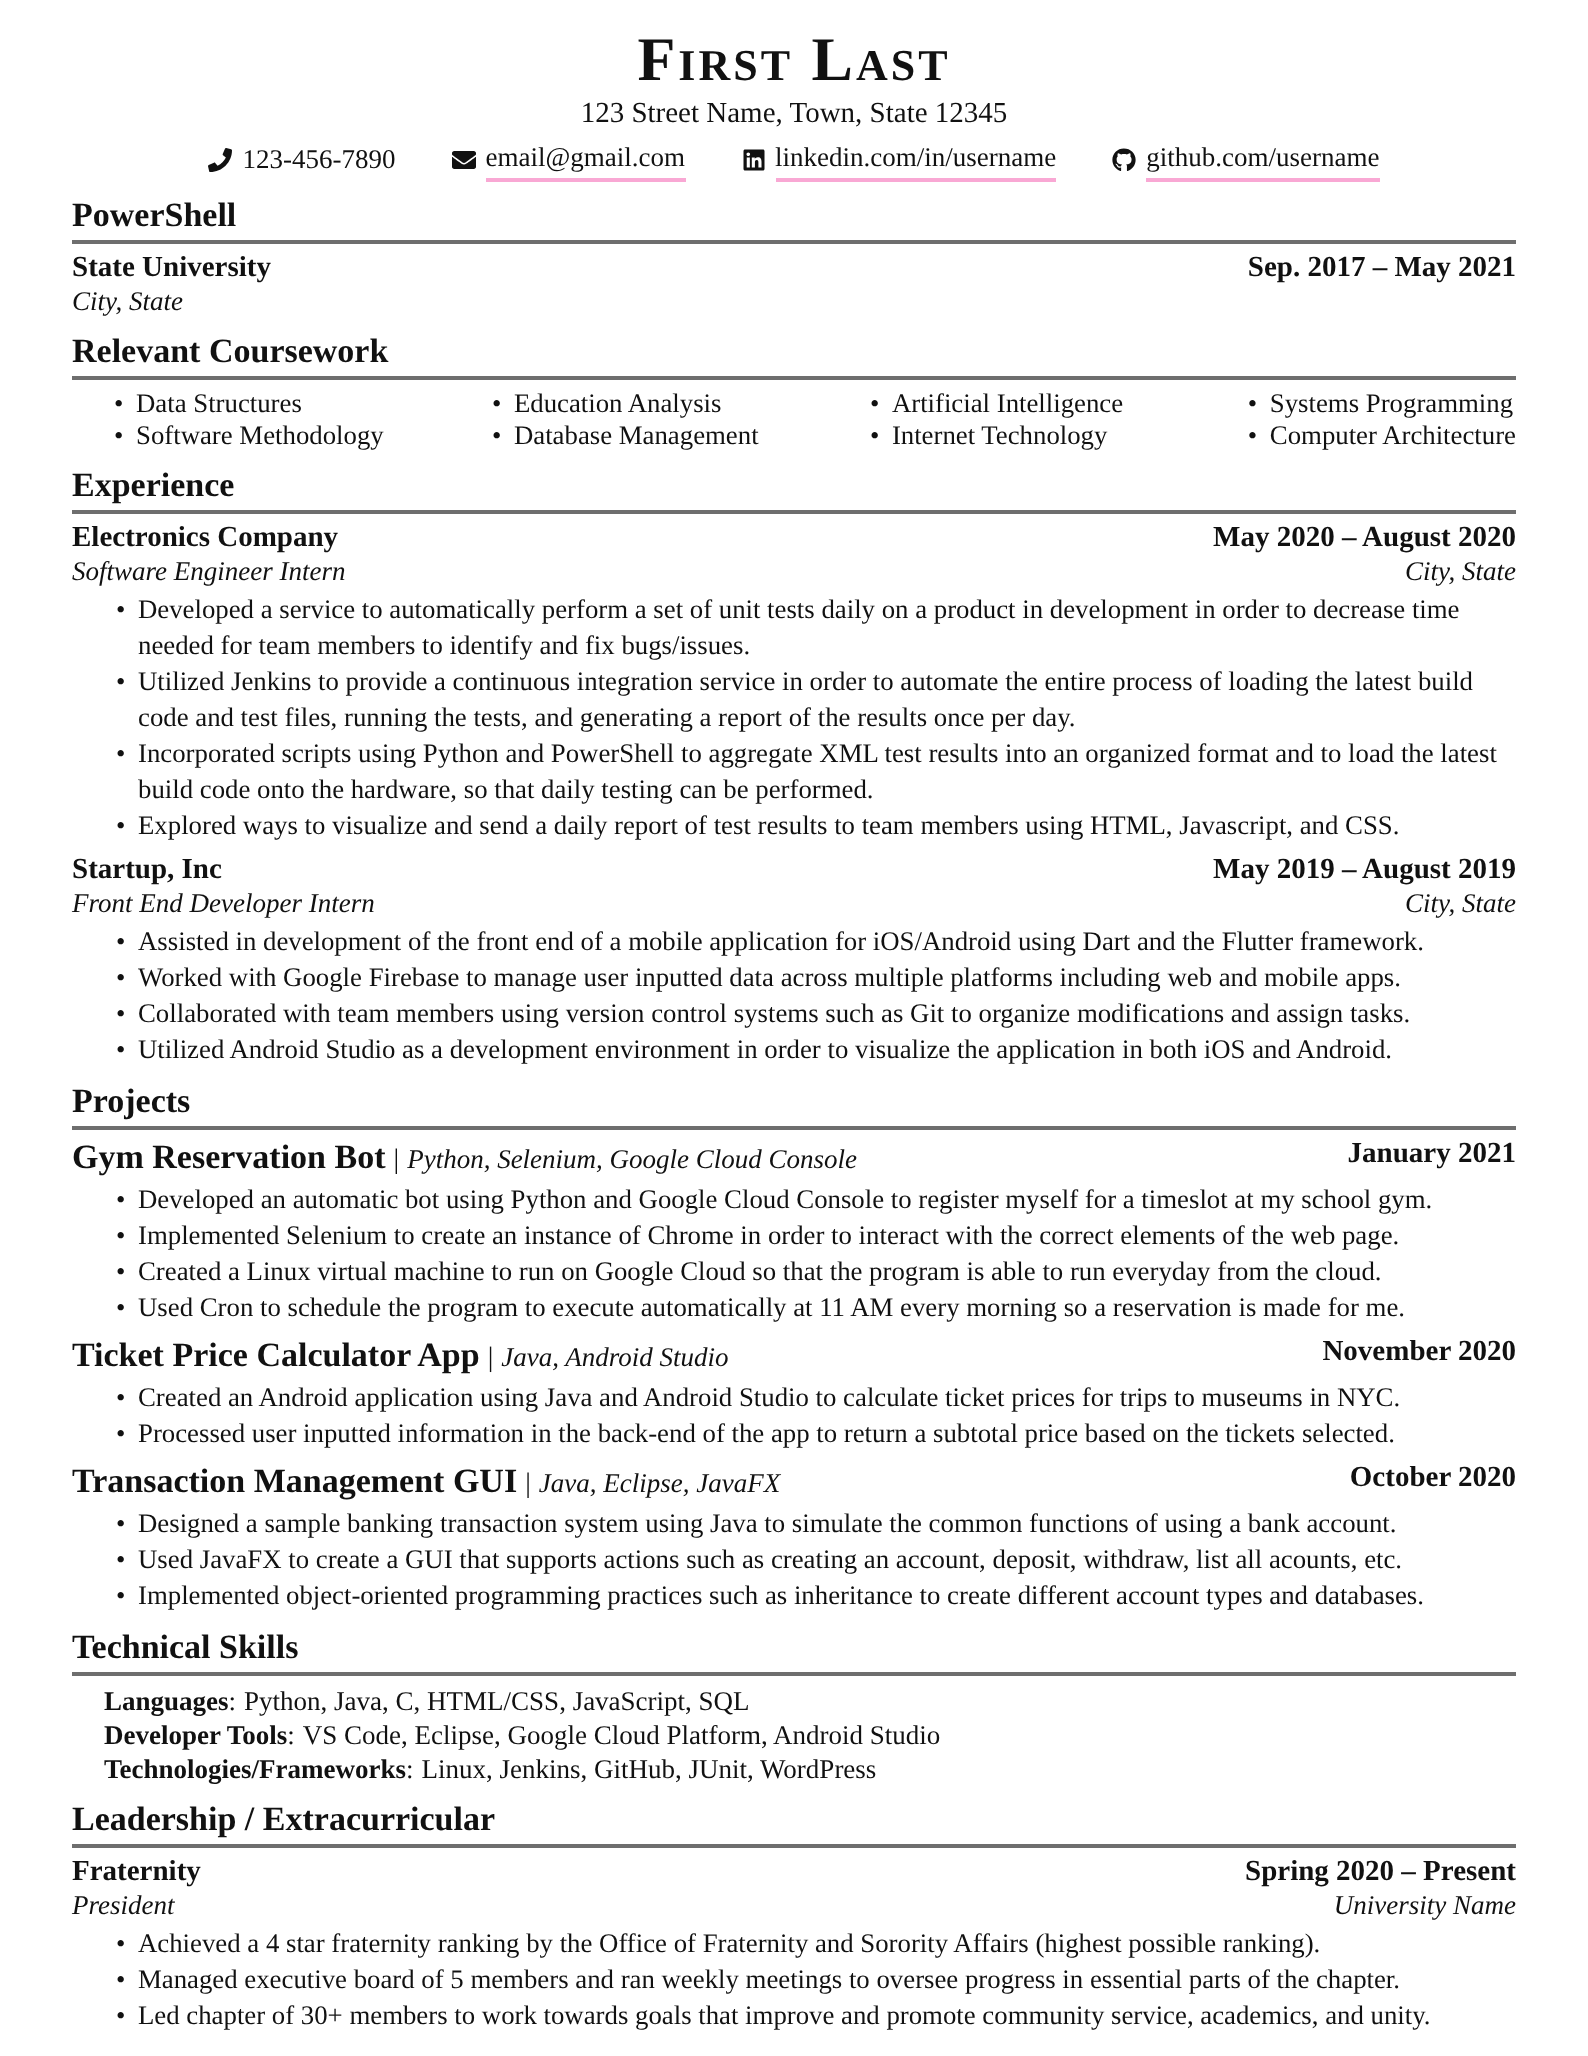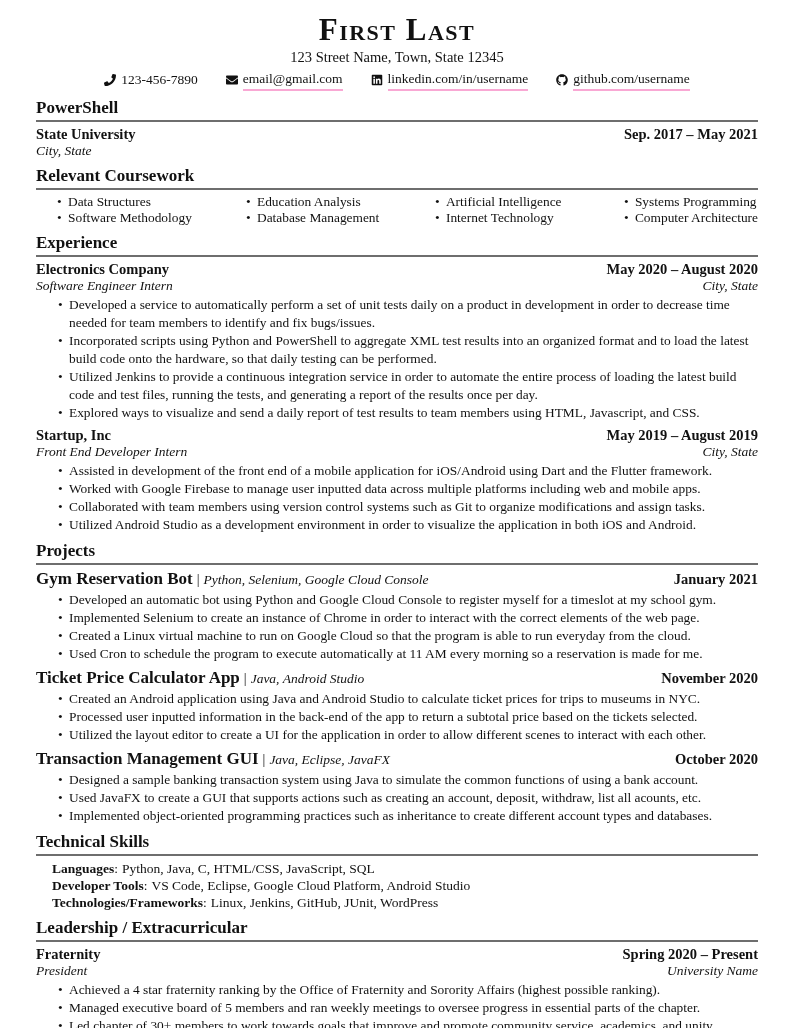--- a/index.html
+++ b/index.html
@@ -26,21 +26,21 @@
   .contact { display: inline-flex; align-items: center; gap: 5px; color: #111; text-decoration: none; }
   .contact svg { width: 12px; height: 12px; flex: 0 0 auto; }
   .contact .u { border-bottom: 2px solid #f9a8d4; padding-bottom: 0px; }
 
   
   .sec-h {
     font-size: 17px; font-weight: bold; line-height: 20px;
     margin-top: 7px; padding-bottom: 2px; margin-bottom: 4px;
     border-bottom: 2px solid #6e6e6e;
   }
-  .row { display: flex; justify-content: space-between; align-items: center; }
+  .row { display: flex; justify-content: space-between; align-items: flex-start; }
   .row-main { font-weight: bold; font-size: 14.5px; line-height: 17px; margin-top: 1px; }
   .row-sub  { font-style: italic; font-size: 13.5px; line-height: 16px; }
   .entry { margin-bottom: 5px; }
   .entry:last-child { margin-bottom: 0; }
 
   ul.bullets { list-style: none; margin: 2px 0 4px 0; padding-left: 22px; }
   ul.bullets li {
     position: relative; padding-left: 11px;
     font-size: 13.4px; line-height: 18px;
   }
@@ -141,22 +141,22 @@
       <div class="row row-main">
         <span>Electronics Company</span>
         <span>May 2020 – August 2020</span>
       </div>
       <div class="row row-sub">
         <span>Software Engineer Intern</span>
         <span>City, State</span>
       </div>
       <ul class="bullets">
         <li>Developed a service to automatically perform a set of unit tests daily on a product in development in order to decrease time needed for team members to identify and fix bugs/issues.</li>
+        <li>Utilized Jenkins to provide a continuous integration service in order to automate the entire process of loading the latest build code and test files, running the tests, and generating a report of the results once per day.</li>
         <li>Incorporated scripts using Python and PowerShell to aggregate XML test results into an organized format and to load the latest build code onto the hardware, so that daily testing can be performed.</li>
-        <li>Utilized Jenkins to provide a continuous integration service in order to automate the entire process of loading the latest build code and test files, running the tests, and generating a report of the results once per day.</li>
         <li>Explored ways to visualize and send a daily report of test results to team members using HTML, Javascript, and CSS.</li>
       </ul>
     </div>
 
     <div class="entry">
       <div class="row row-main">
         <span>Startup, Inc</span>
         <span>May 2019 – August 2019</span>
       </div>
       <div class="row row-sub">
@@ -193,21 +193,20 @@
     <div class="entry">
       <div class="row">
         <span class="proj-title">
           <span class="proj-name">Ticket Price Calculator App</span><span class="pipe">|</span><span class="proj-tech">Java, Android Studio</span>
         </span>
         <span class="proj-date">November 2020</span>
       </div>
       <ul class="bullets">
         <li>Created an Android application using Java and Android Studio to calculate ticket prices for trips to museums in NYC.</li>
         <li>Processed user inputted information in the back-end of the app to return a subtotal price based on the tickets selected.</li>
-        <li>Utilized the layout editor to create a UI for the application in order to allow different scenes to interact with each other.</li>
       </ul>
     </div>
 
     <div class="entry">
       <div class="row">
         <span class="proj-title">
           <span class="proj-name">Transaction Management GUI</span><span class="pipe">|</span><span class="proj-tech">Java, Eclipse, JavaFX</span>
         </span>
         <span class="proj-date">October 2020</span>
       </div>

